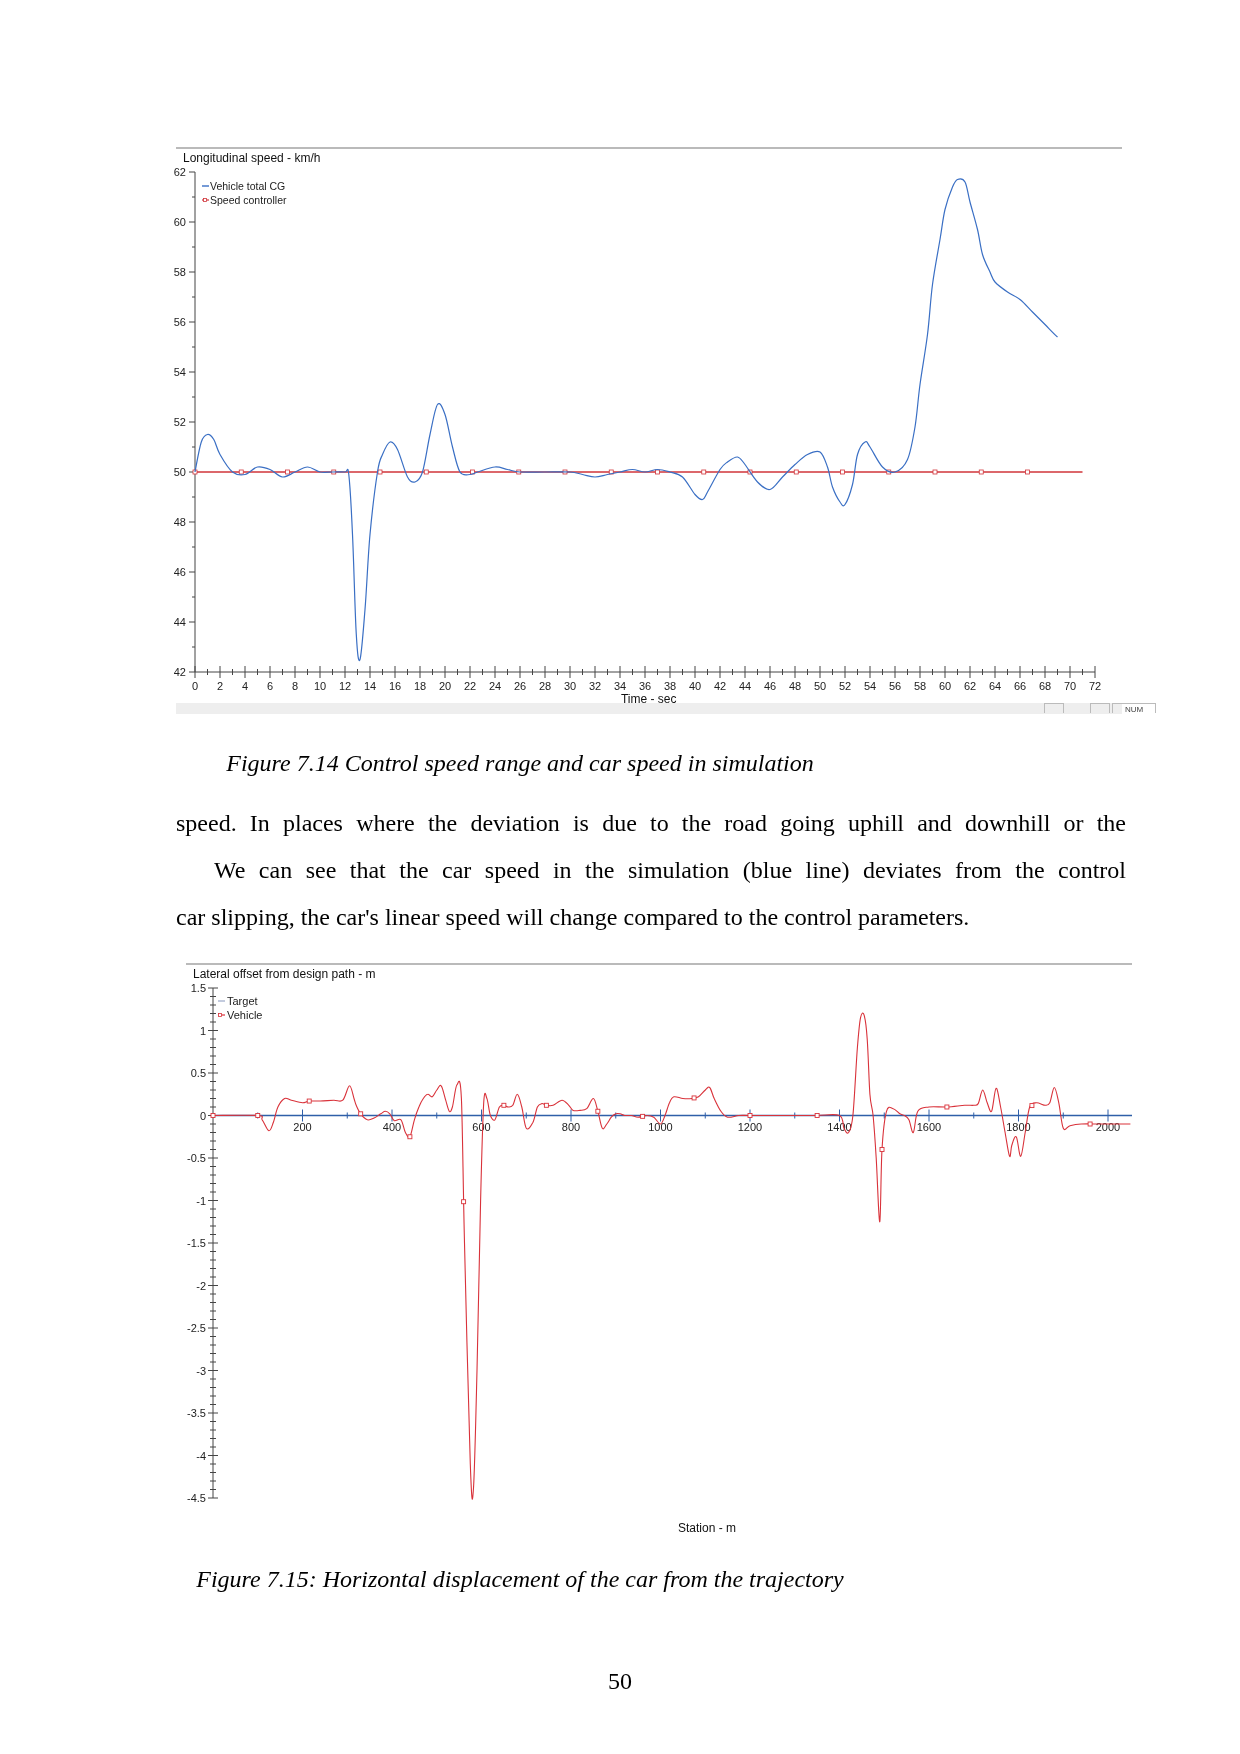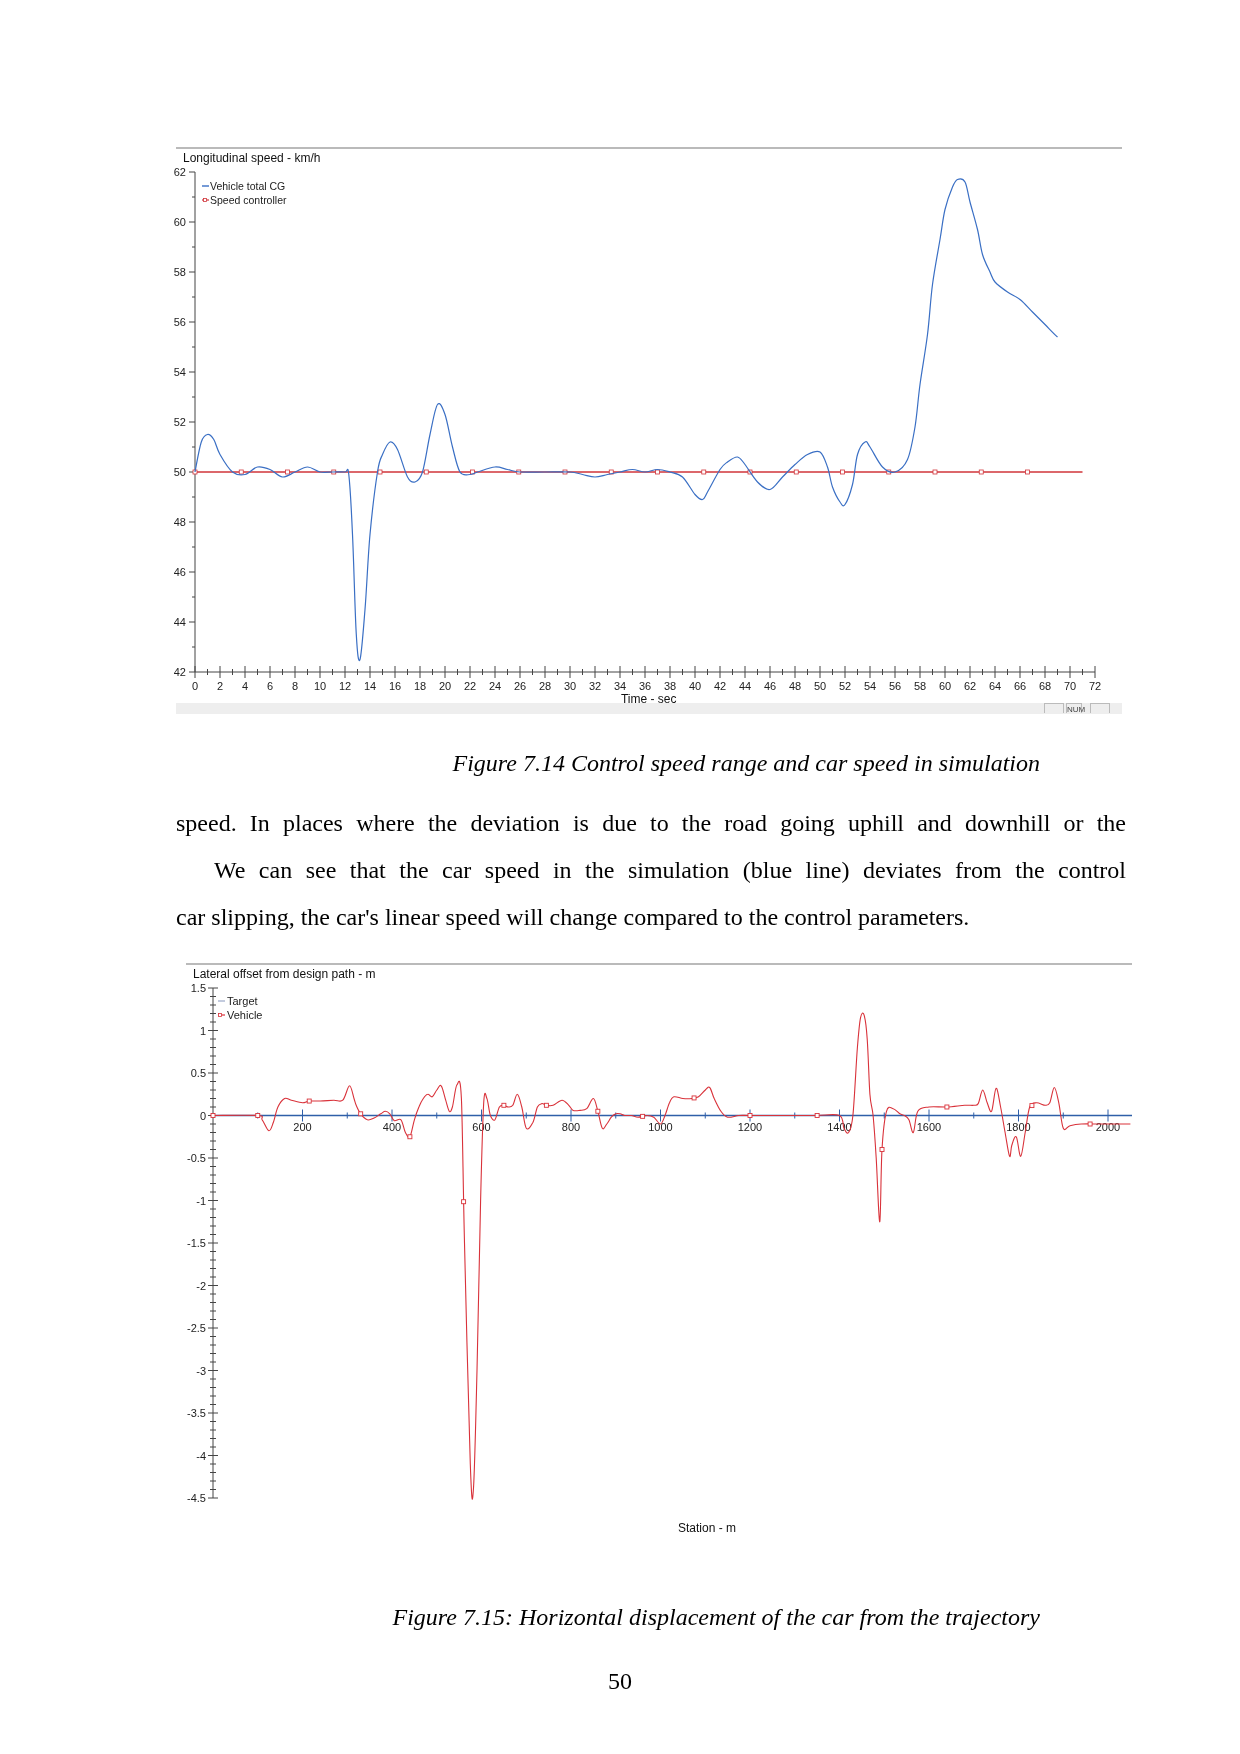--- a/index.html
+++ b/index.html
@@ -1,19 +1,19 @@
 <!DOCTYPE html>
 <html><head>
 <meta charset="utf-8">
 <style>
   html, body { margin: 0; padding: 0; background: #ffffff; }
   body { width: 1240px; height: 1754px; position: relative; overflow: hidden; font-family: "Liberation Serif", serif; color: #000; }
   .fig { position: absolute; padding-left: 16px; }
   .chart-svg { position: absolute; left: 0; top: 0; }
-  .caption { position: absolute; left: 0; width: 1040px; text-align: right; font-style: italic; font-size: 24px; font-family: "Liberation Serif", serif; }
+  .caption { position: absolute; left: 0; width: 1040px; text-align: center; font-style: italic; font-size: 24px; font-family: "Liberation Serif", serif; }
   .para { position: absolute; left: 176px; width: 950px; font-size: 24px; line-height: 47px; text-align: justify; font-family: "Liberation Serif", serif; }
   .para-line { display: block; height: 47px; white-space: nowrap; }
   .para-line.justify { text-align: justify; text-align-last: justify; }
   .page-num { position: absolute; left: 0; width: 1240px; text-align: center; font-size: 24px; top: 1668px; }
   .ax-text { font-family: "Liberation Sans", sans-serif; font-size: 11px; fill: #222; }
   .ax-title { font-family: "Liberation Sans", sans-serif; font-size: 12px; fill: #111; }
   .status-bar { position: absolute; left: 176px; top: 703px; width: 946px; height: 11px; background: #eeeeee; }
   .status-box { position: absolute; top: 0; height: 10px; border: 1px solid #bbb; border-bottom: none; font-family: "Liberation Sans", sans-serif; font-size: 8px; color: #444; line-height: 11px; text-align: center; box-sizing: border-box; }
 </style>
 </head>
@@ -192,21 +192,21 @@
       <g>
         <line x1="202" y1="186" x2="209" y2="186" stroke="#3a6fc4" stroke-width="1.4"></line>
         <text x="210" y="190" class="ax-text" style="font-size:10.5px">Vehicle total CG</text>
         <line x1="202" y1="200" x2="209" y2="200" stroke="#d0343a" stroke-width="1.2"></line>
         <rect x="203.5" y="198.5" width="3" height="3" fill="#fff" stroke="#d0343a" stroke-width="0.8"></rect>
         <text x="210" y="204" class="ax-text" style="font-size:10.5px">Speed controller</text>
       </g>
     </svg>
   <div class="status-bar">
     <div class="status-box" style="left:868px;width:20px;"></div>
-    <div class="status-box" style="left:890px;width:16px;">NUM</div>
+    <div class="status-box" style="left:936px;width:44px;">NUM</div>
     <div class="status-box" style="left:914px;width:20px;"></div>
   </div>
 </div>
 
 <div class="caption" style="top:750px;">Figure 7.14 Control speed range and car speed in simulation</div>
 
 <div class="para" style="top:800px;">
   <span class="para-line justify">speed. In places where the deviation is due to the road going uphill and downhill or the</span>
   <span class="para-line justify" style="padding-left:38px;">We can see that the car speed in the simulation (blue line) deviates from the control</span>
   <span class="para-line">car slipping, the car's linear speed will change compared to the control parameters.</span>
@@ -344,15 +344,15 @@
       <g>
         <line x1="208" y1="1001" x2="215" y2="1001" stroke="#9aa8c8" stroke-width="1.2"></line>
         <text x="217" y="1005" class="ax-text">Target</text>
         <line x1="208" y1="1015" x2="215" y2="1015" stroke="#d9323a" stroke-width="1.2"></line>
         <rect x="208.5" y="1013.5" width="3" height="3" fill="#fff" stroke="#d9323a" stroke-width="0.8"></rect>
         <text x="217" y="1019" class="ax-text">Vehicle</text>
       </g>
     </svg>
 </div>
 
-<div class="caption" style="top:1604px;">Figure 7.15: Horizontal displacement of the car from the trajectory</div>
+<div class="caption" style="top:1566px;">Figure 7.15: Horizontal displacement of the car from the trajectory</div>
 
 <div class="page-num">50</div>
 
 </body></html>

